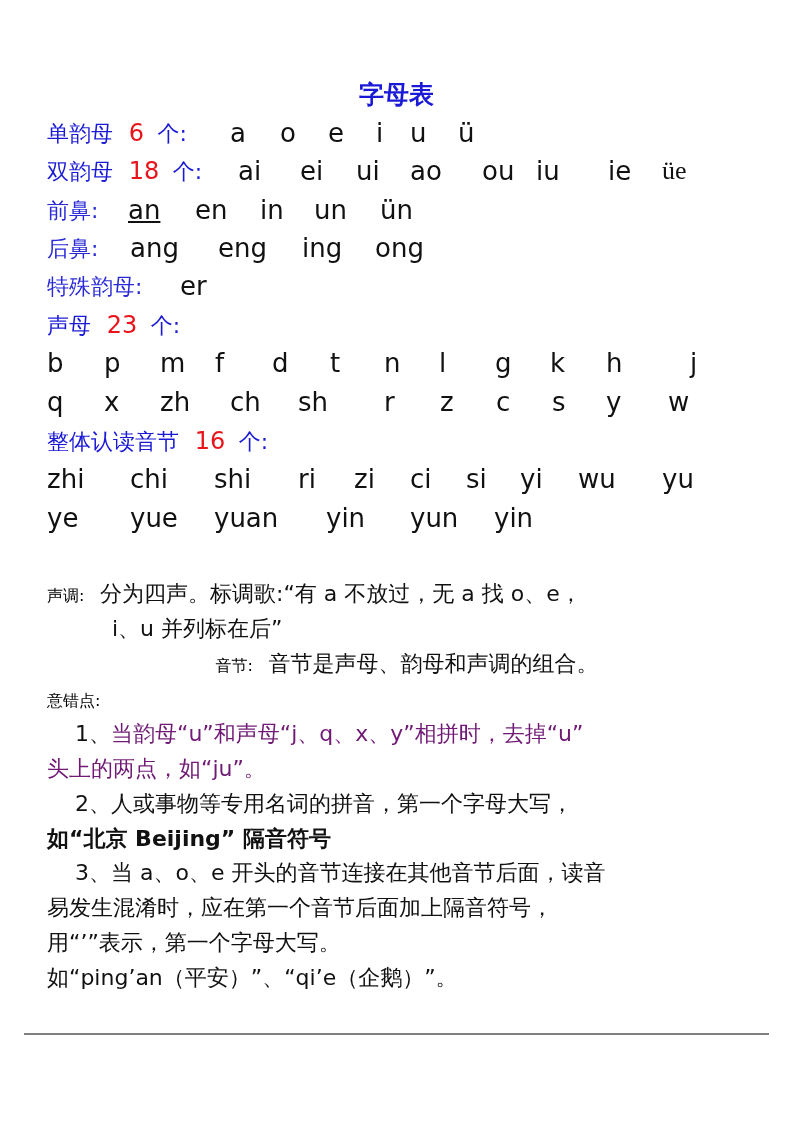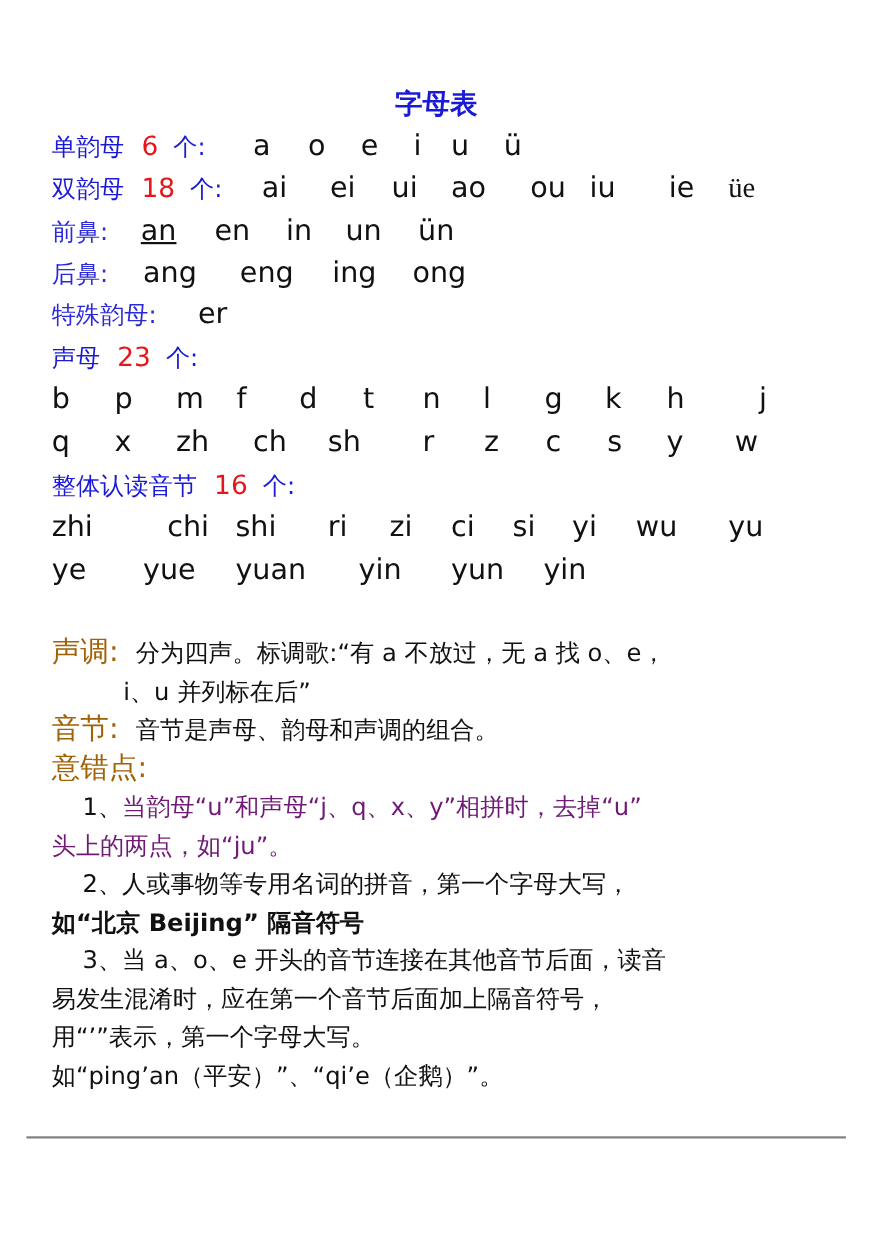--- a/index.html
+++ b/index.html
@@ -6,21 +6,21 @@
   body { width: 793px; height: 1122px; position: relative; overflow: hidden;
          font-family: "DejaVu Sans", "Liberation Sans", sans-serif; color: #111111; }
   .abs { position: absolute; white-space: nowrap; }
   .title { left: 0; width: 793px; top: 78px; text-align: center; font-size: 25px; font-weight: bold; color: #1a1ad6; }
   .line { position: absolute; left: 47px; height: 38px; line-height: 38px; font-size: 24px; white-space: nowrap; }
   .lbl-b { color: #1a1ad6; font-weight: normal; font-size: 22px; }
   .lbl { color: #2a2ad8; font-size: 22px; }
   .num { color: #e8141a; font-size: 24px; }
   .py { position: absolute; top: 0; font-size: 26px; color: #111111; font-family: "DejaVu Sans", sans-serif; }
   .txt { font-size: 22px; color: #111111; }
-  .red { color: #a16207; font-size: 26px; }
+  .red { color: #000000; font-size: 16px; }
   .blue { color: #701a75; font-size: 22px; }
   .hr { position: absolute; left: 24px; width: 745px; top: 1033px; height: 2px; background: #808080; }
 </style>
 </head>
 <body>
 
 <div class="abs title">字母表</div>
 
 <div class="line" style="top:114px; width:700px;">
   <span class="lbl-b">单韵母</span>
@@ -106,21 +106,21 @@
 </div>
 
 <div class="line" style="top:422px; width:700px;">
   <span class="lbl-b">整体认读音节</span>
   <span class="num" style="margin-left:8px;">16</span>
   <span class="lbl-b" style="margin-left:6px;">个:</span>
 </div>
 
 <div class="line" style="top:460px; width:700px;">
   <span class="py" style="left:0px;">zhi</span>
-  <span class="py" style="left:83px;margin-left:22px;">chi</span>
+  <span class="py" style="left:83px;">chi</span>
   <span class="py" style="left:167px;">shi</span>
   <span class="py" style="left:251px;">ri</span>
   <span class="py" style="left:307px;">zi</span>
   <span class="py" style="left:363px;">ci</span>
   <span class="py" style="left:419px;">si</span>
   <span class="py" style="left:473px;">yi</span>
   <span class="py" style="left:531px;">wu</span>
   <span class="py" style="left:615px;">yu</span>
 </div>
 
@@ -134,21 +134,21 @@
 </div>
 
 <div class="line" style="top:574px; width:720px;">
   <span class="red">声调:</span>
   <span class="txt" style="margin-left:8px;">分为四声。标调歌:“有 a 不放过，无 a 找 o、e，</span>
 </div>
 <div class="line" style="top:609px; left:112px; width:600px;">
   <span class="txt">i、u 并列标在后”</span>
 </div>
 
-<div class="line" style="top:644px; width:720px;">
+<div class="line" style="top:644px; width:720px;text-align:center;">
   <span class="red">音节:</span>
   <span class="txt" style="margin-left:8px;">音节是声母、韵母和声调的组合。</span>
 </div>
 
 <div class="line" style="top:679px; width:720px;">
   <span class="red">意错点:</span>
 </div>
 
 <div class="line" style="top:714px; left:75px; width:700px;">
   <span class="txt">1、</span><span class="blue">当韵母“u”和声母“j、q、x、y”相拼时，去掉“u”</span>

